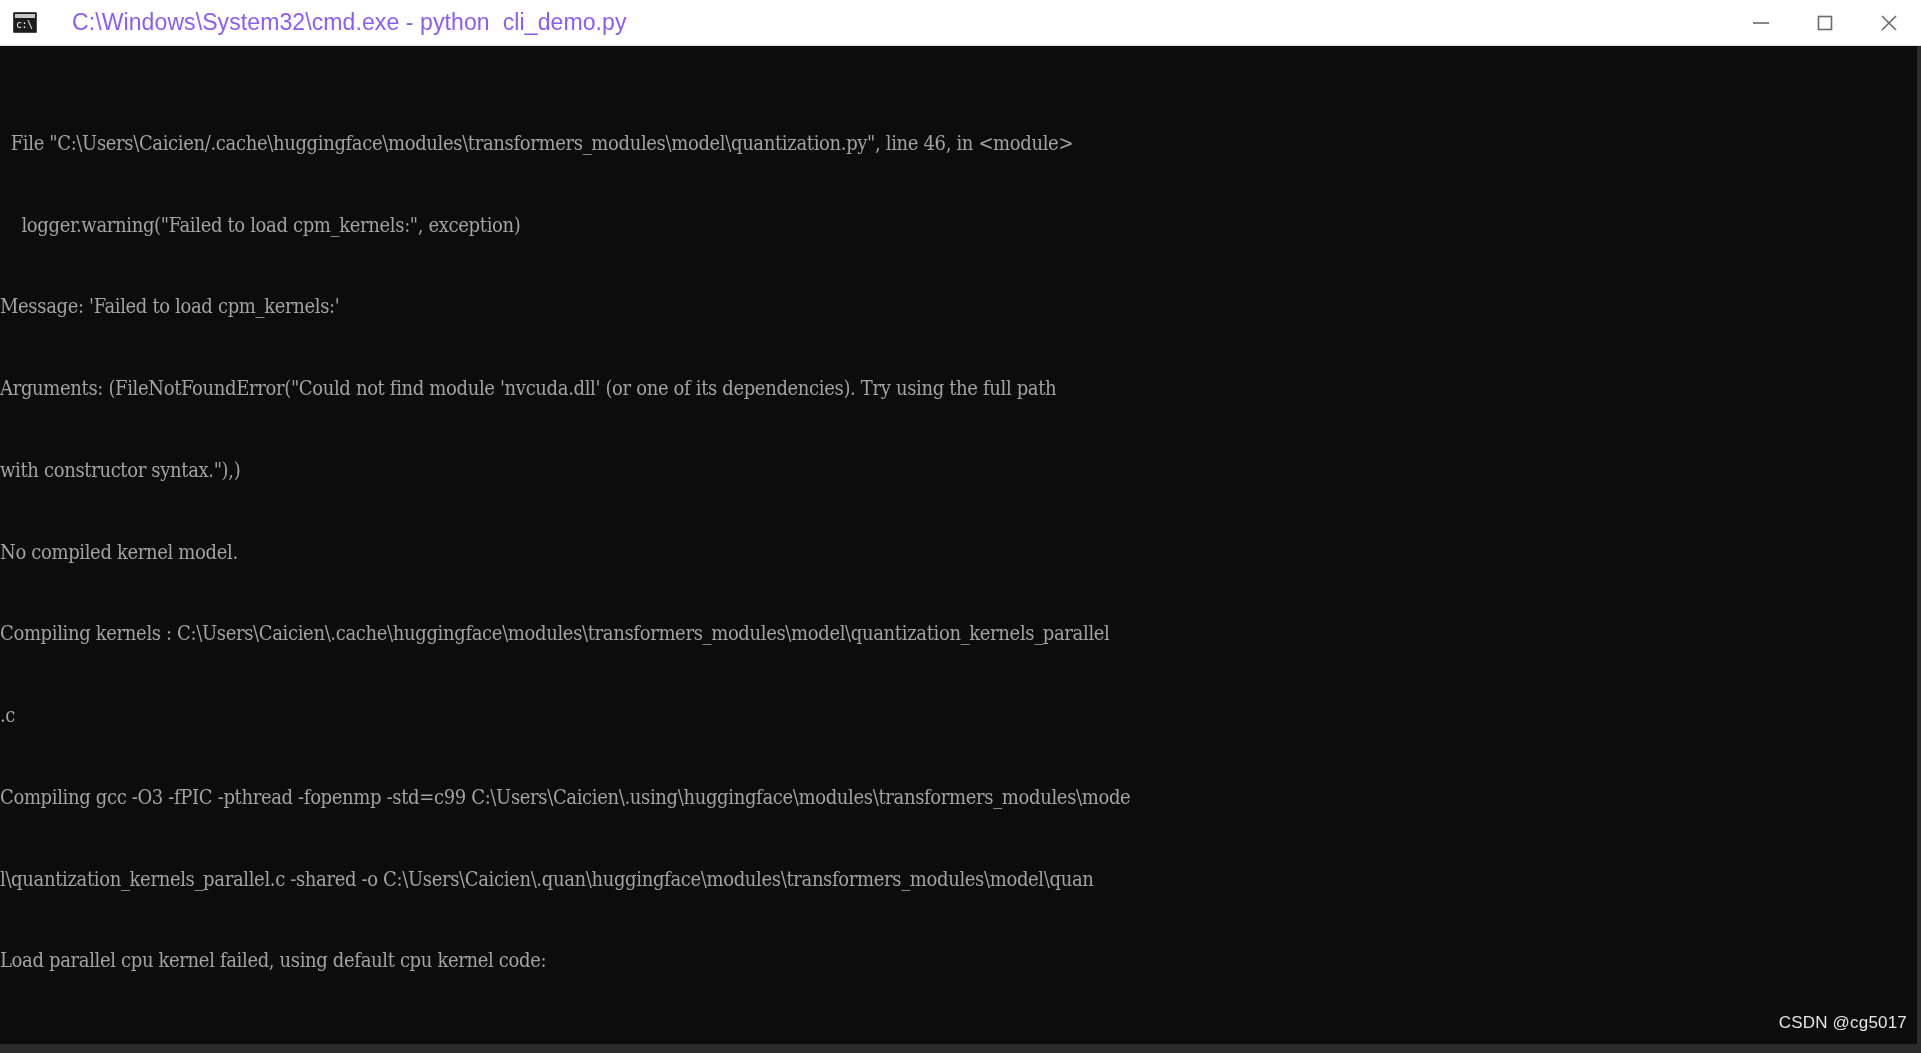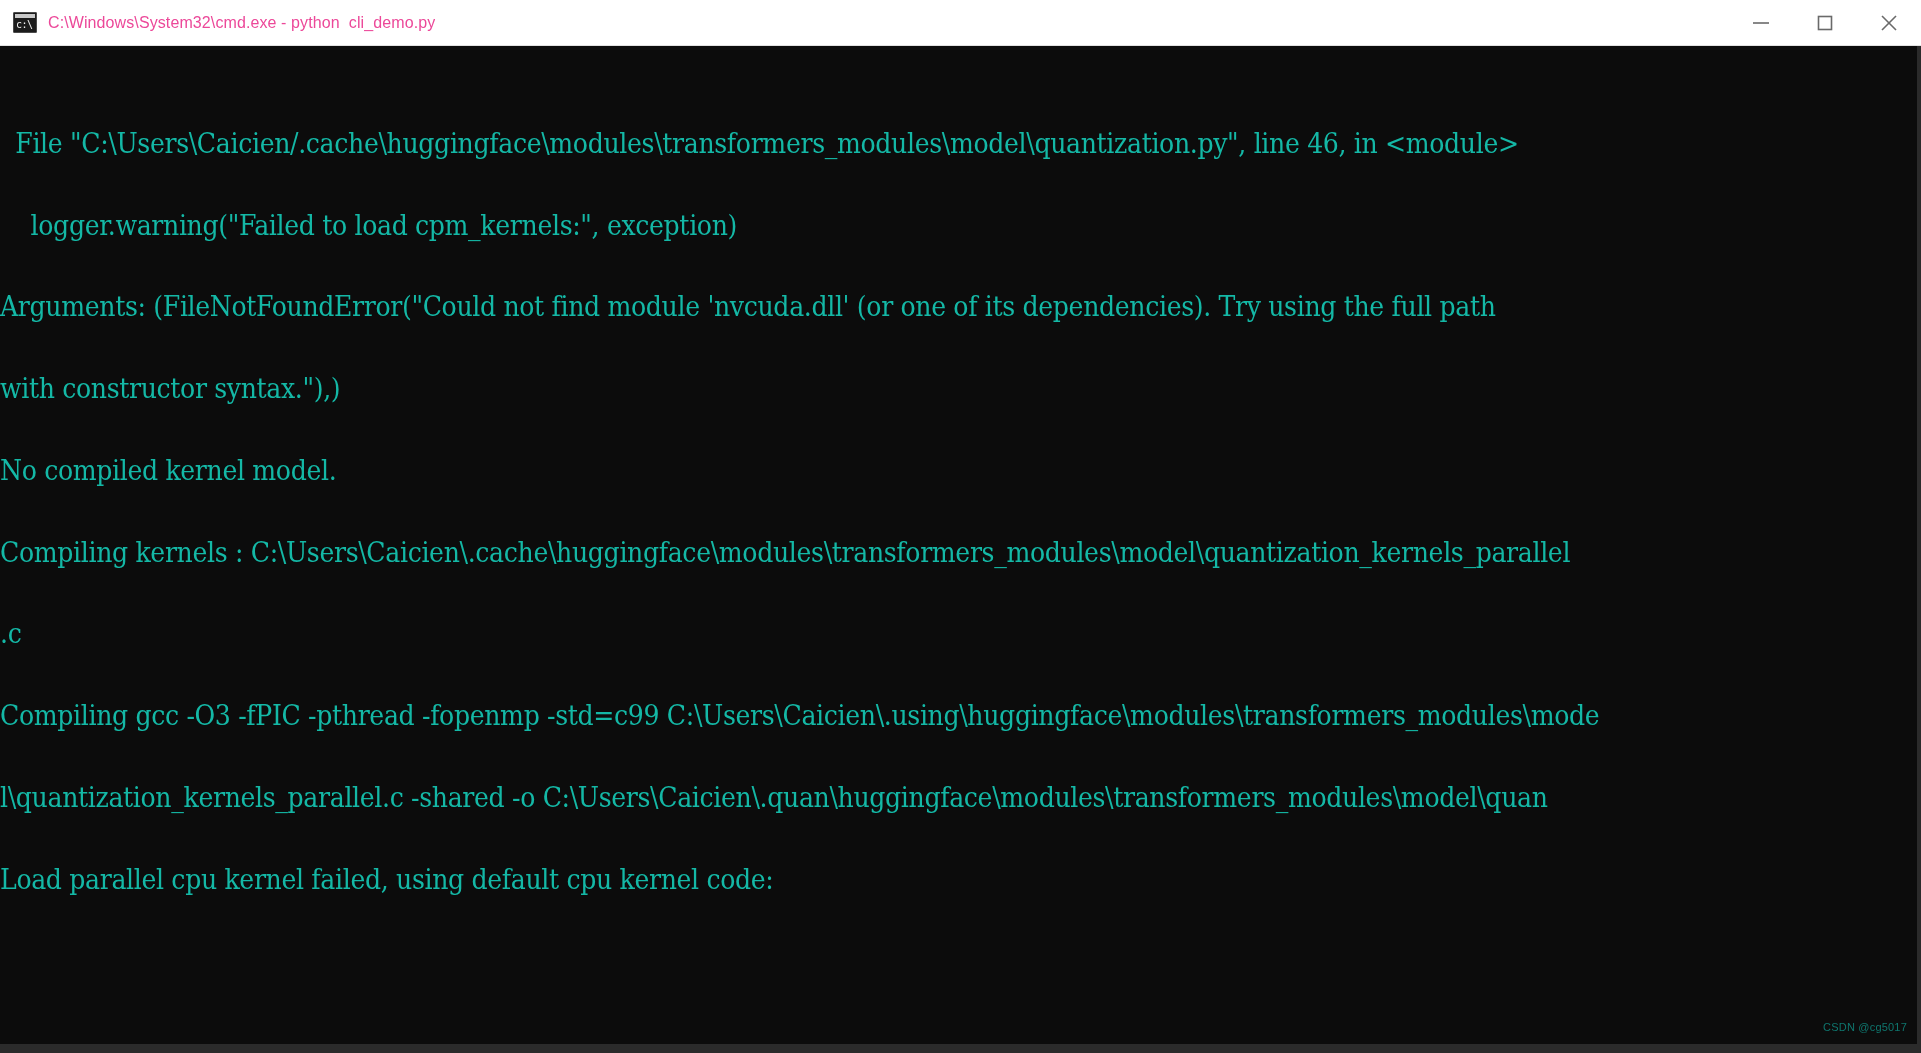--- a/index.html
+++ b/index.html
@@ -66,69 +66,70 @@
     left: 2px;
     top: 6px;
     color: #f2f2f2;
     font-size: 10px;
     line-height: 11px;
     font-family: "DejaVu Sans Mono", monospace;
     letter-spacing: -0.5px;
   }
   .title-text {
     font-family: "Liberation Sans", sans-serif;
-    font-size: 16px;
-    color: #ec4899;
+    font-size: 23px;
+    color: #8b5cf6;
     letter-spacing: 0.1px;
     white-space: pre;
+    margin-left: 24px;
   }
 
   .title-buttons {
     display: flex;
     height: 45px;
   }
   .tbtn {
     width: 64px;
     height: 45px;
     display: flex;
     align-items: center;
     justify-content: center;
     background: transparent;
   }
   .tbtn svg { display: block; }
 
   
   .console {
     flex: 1 1 auto;
     background: #0c0c0c;
-    color: #14b8a6;
+    color: #a3a3a3;
     font-family: "DejaVu Serif", "Liberation Serif", serif;
-    font-size: 28px;
+    font-size: 20px;
     line-height: 27.25px;
     padding: 2px 0 0 0;
     overflow: hidden;
     position: relative;
     white-space: pre;
   }
   .line {
     height: 27.25px;
     white-space: pre;
     letter-spacing: -0.35px;
     font-stretch: condensed;
     transform-origin: 0 50%;
   }
 
   
   .watermark {
     position: absolute;
     right: 14px;
     bottom: 20px;
     font-family: "Liberation Sans", sans-serif;
-    font-size: 11px;
-    color: #0f766e;
+    font-size: 17px;
+    color: #e5e5e5;
     letter-spacing: 0.2px;
     z-index: 6;
   }
 
   
   .bottom-strip {
     position: absolute;
     left: 0;
     right: 0;
     bottom: 0;
@@ -177,20 +178,21 @@
           <line x1="21" y1="7" x2="7" y2="21" stroke="#6a6a6a" stroke-width="1.6"></line>
         </svg>
       </div>
     </div>
   </div>
 
   <div class="console">
 
     <div class="line">  File "C:\Users\Caicien/.cache\huggingface\modules\transformers_modules\model\quantization.py", line 46, in &lt;module&gt;</div>
     <div class="line">    logger.warning("Failed to load cpm_kernels:", exception)</div>
+    <div class="line">Message: 'Failed to load cpm_kernels:'</div>
     <div class="line">Arguments: (FileNotFoundError("Could not find module 'nvcuda.dll' (or one of its dependencies). Try using the full path</div>
     <div class="line">with constructor syntax."),)</div>
     <div class="line">No compiled kernel model.</div>
     <div class="line">Compiling kernels : C:\Users\Caicien\.cache\huggingface\modules\transformers_modules\model\quantization_kernels_parallel</div>
     <div class="line">.c</div>
     <div class="line">Compiling gcc -O3 -fPIC -pthread -fopenmp -std=c99 C:\Users\Caicien\.using\huggingface\modules\transformers_modules\mode</div>
     <div class="line">l\quantization_kernels_parallel.c -shared -o C:\Users\Caicien\.quan\huggingface\modules\transformers_modules\model\quan</div>
     <div class="line">Load parallel cpu kernel failed, using default cpu kernel code:</div>
     
     

